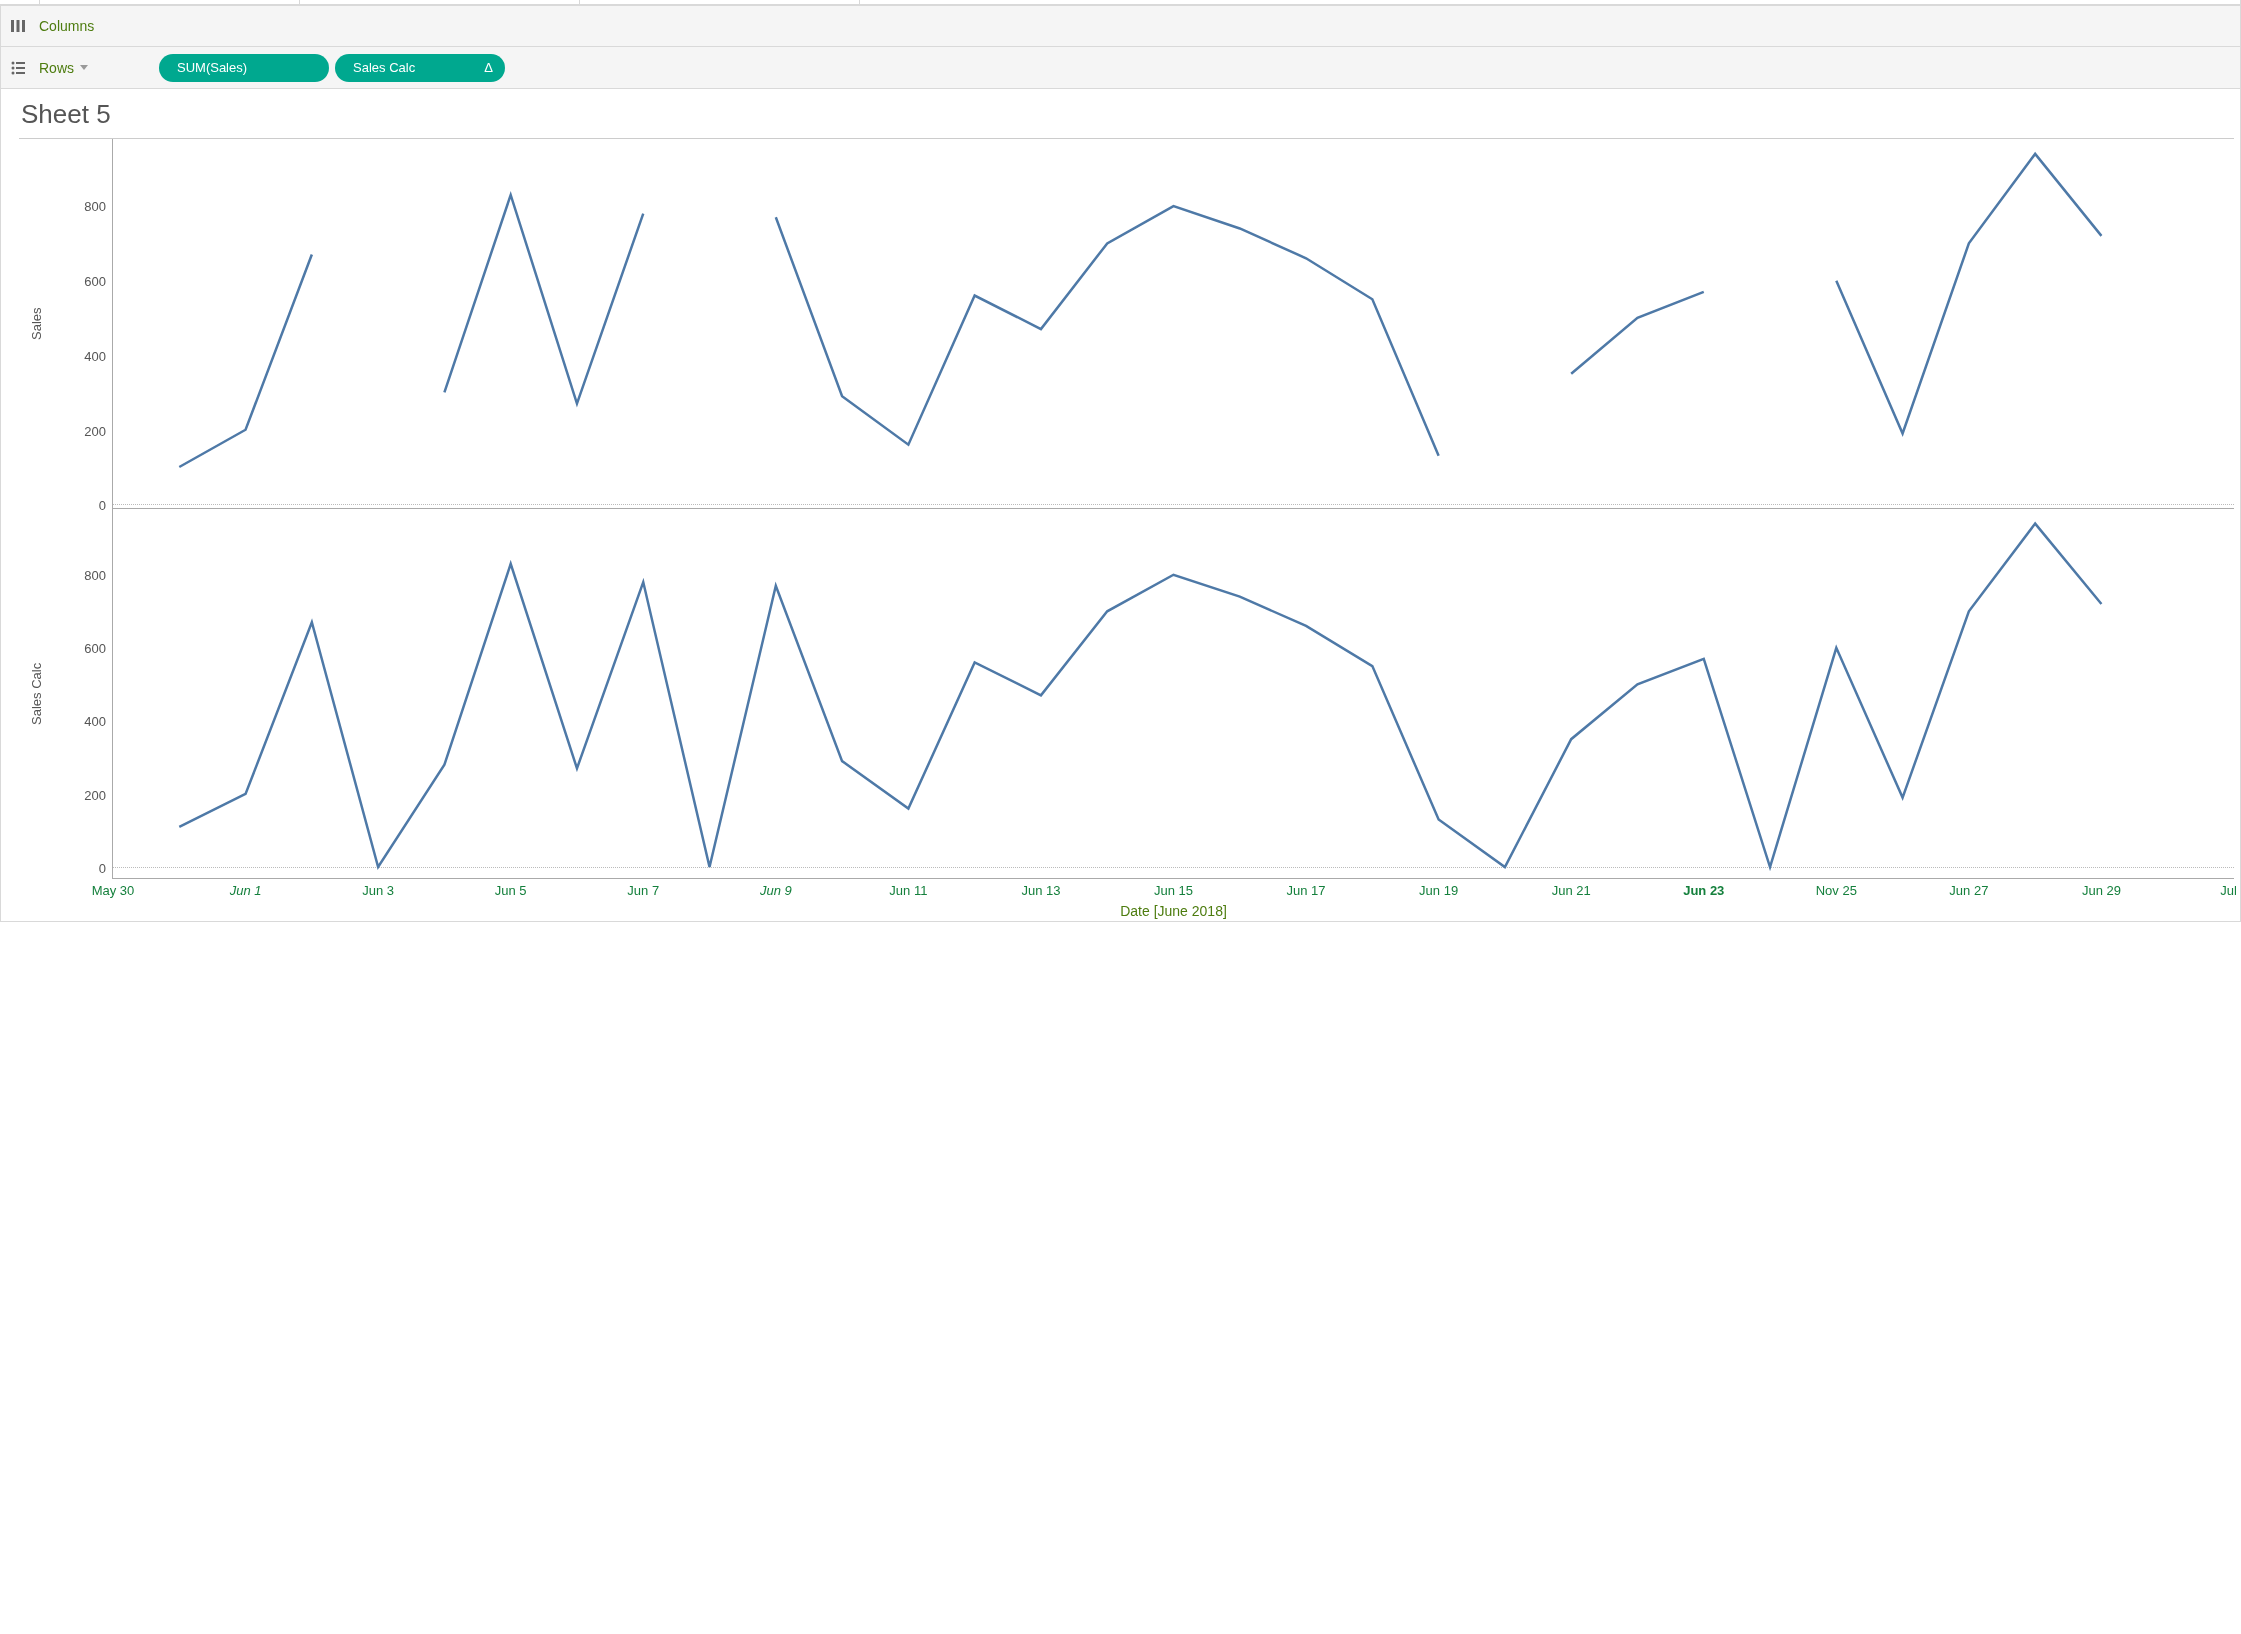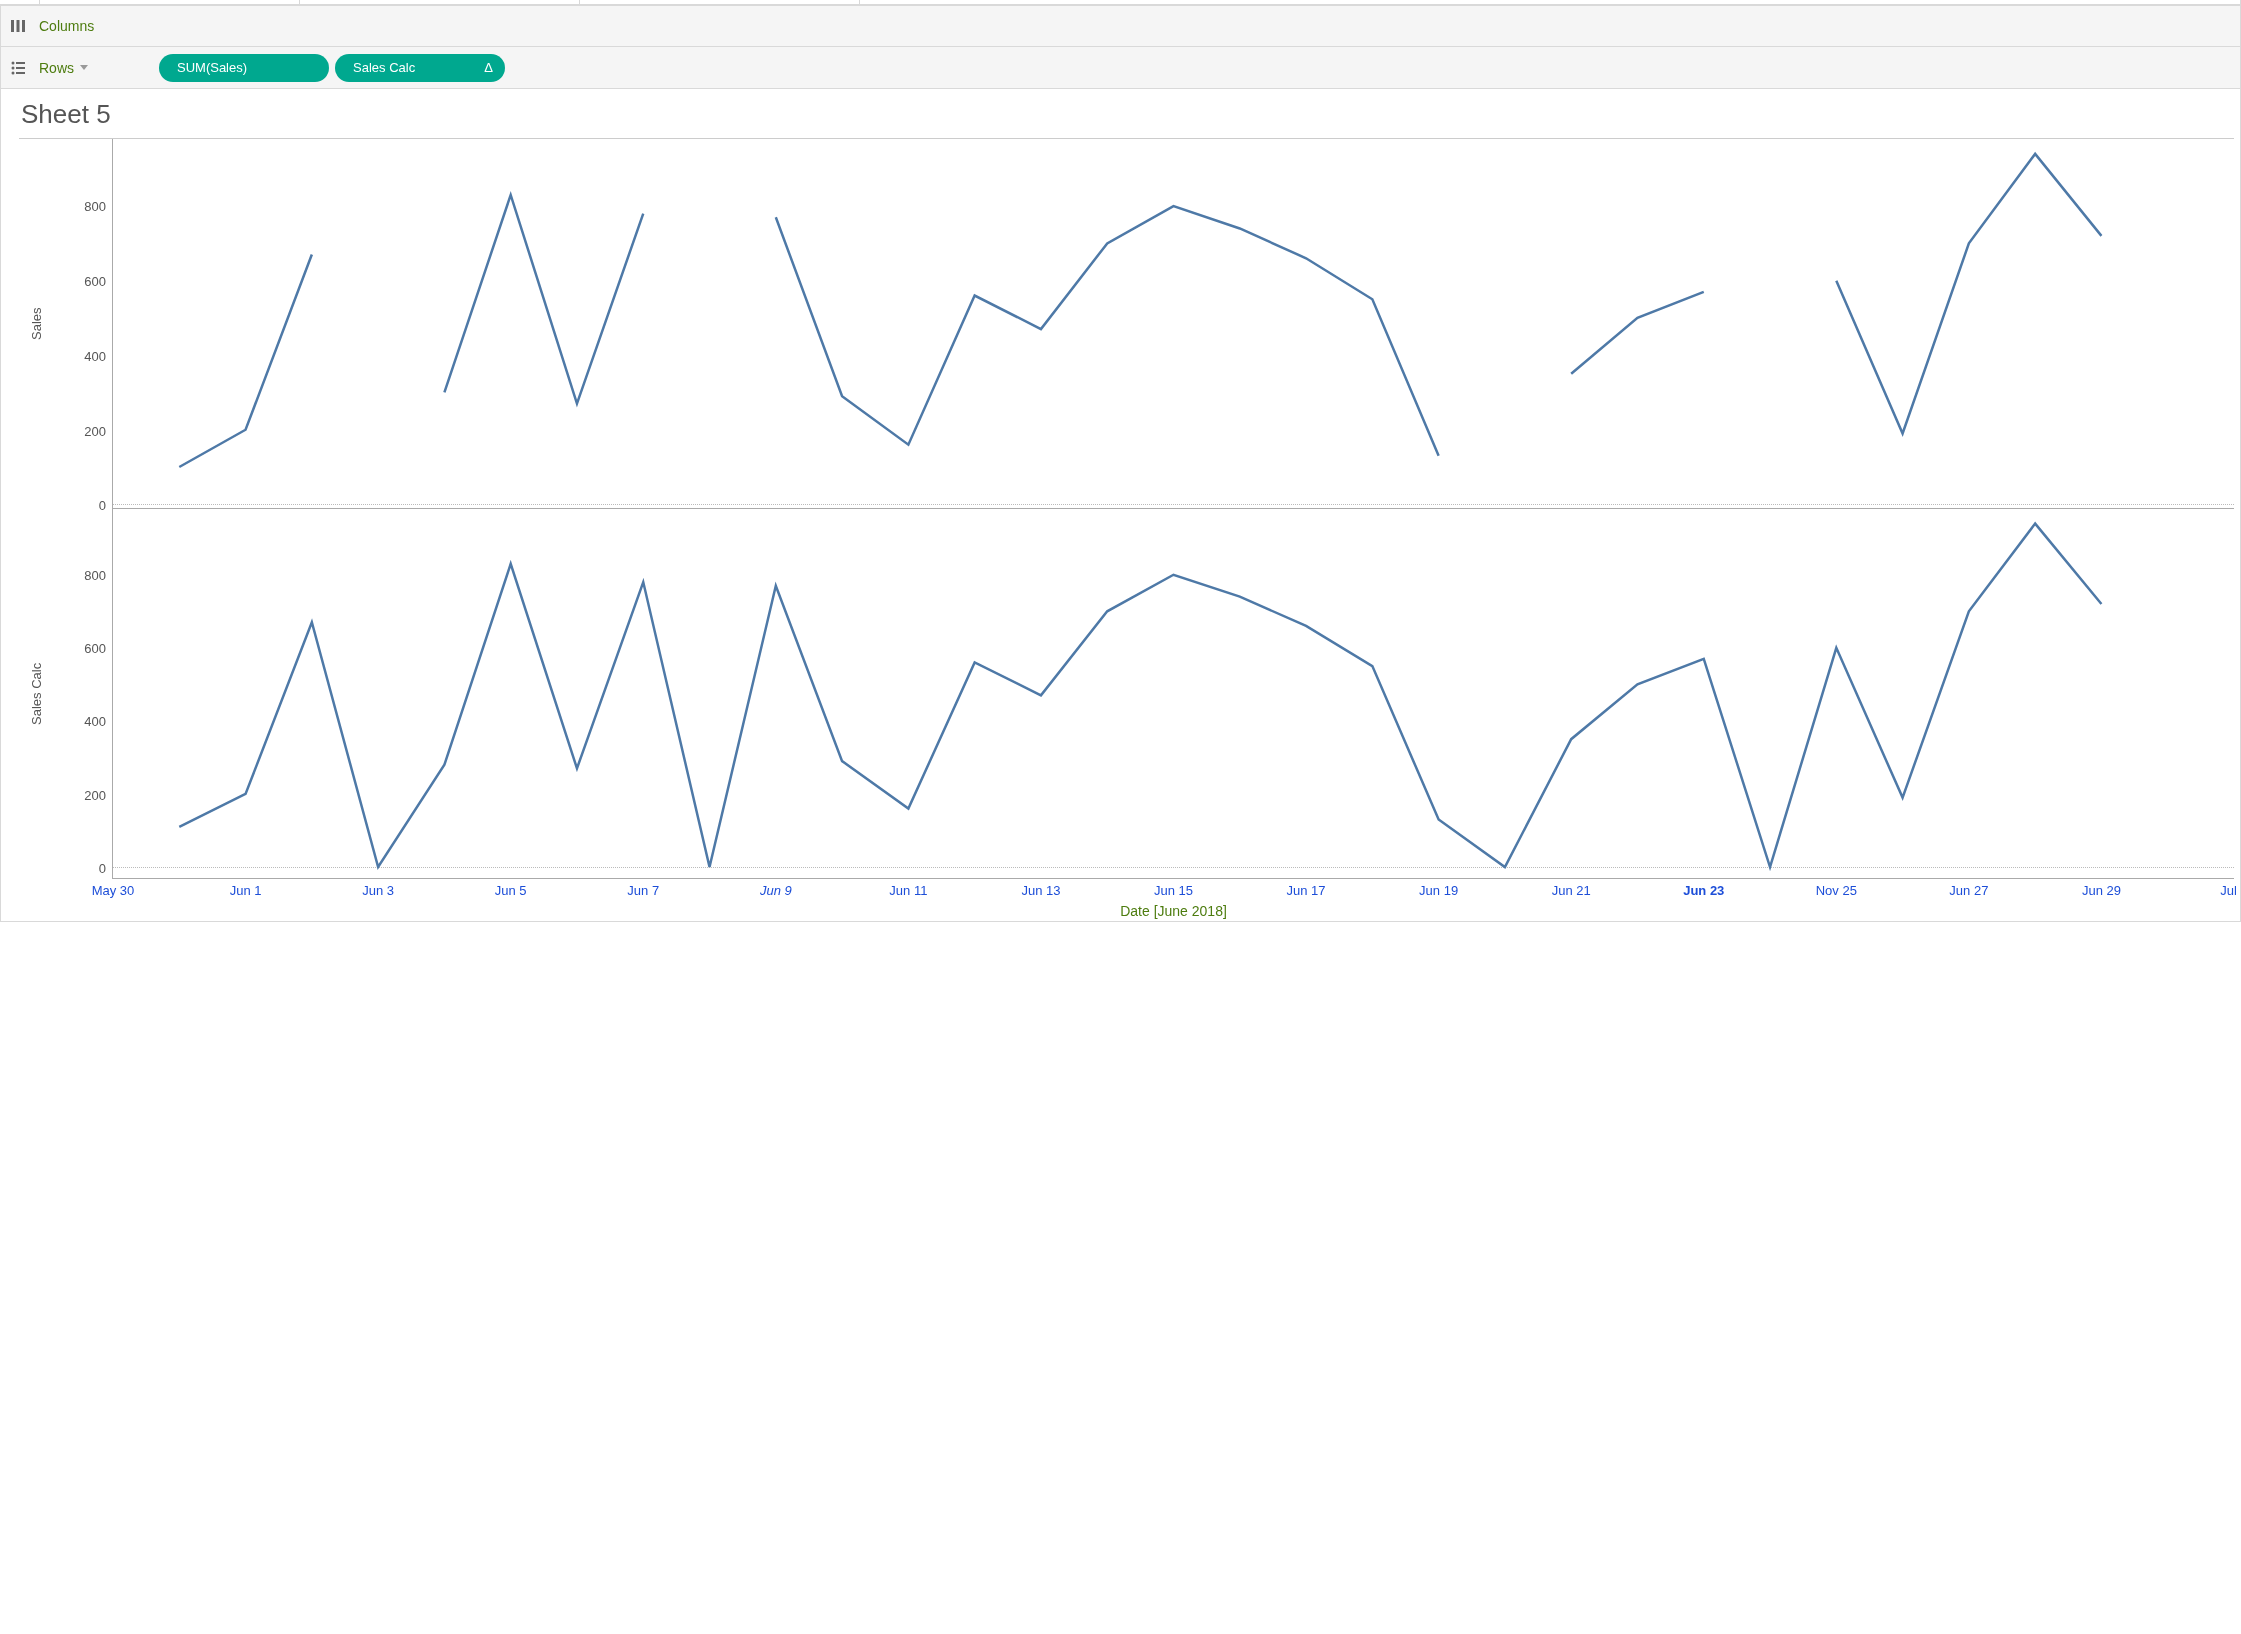--- a/index.html
+++ b/index.html
@@ -111,21 +111,21 @@
     border-top: 1px dotted #bbb;
   }
   .x-ticks-cell {
     grid-column: 3; grid-row: 3;
     position: relative;
   }
   .x-tick {
     position: absolute; top: 4px;
     transform: translateX(-50%);
     font-size: 13px;
-    color: #1d4ed8;
+    color: #15803d;
     white-space: nowrap;
   }
   .x-axis-title {
     position: absolute;
     top: 24px; left: 0; right: 0;
     text-align: center;
     font-size: 14px;
     color: #4d7c0f;
   }
   .plot path {
@@ -232,21 +232,21 @@
       <div class="plot" id="plot-1" style="grid-column:3;grid-row:2">
         <div class="zeroline" style="top: 97.0297%;"></div>
         <svg viewBox="0 0 100 100" preserveAspectRatio="none">
             <path d="M3.125 86.13861386138613 L6.25 77.22772277227722 L9.375 30.693069306930695 L12.5 97.02970297029702 L15.625 69.3069306930693 L18.75 14.851485148514854 L21.875 70.29702970297029 L25 19.80198019801979 L28.125 97.02970297029702 L31.25 20.792079207920793 L34.375 68.31683168316832 L37.5 81.1881188118812 L40.625 41.584158415841586 L43.75 50.495049504950494 L46.875 27.72277227722772 L50 17.82178217821783 L53.125 23.762376237623755 L56.25 31.683168316831683 L59.375 42.57425742574258 L62.5 84.15841584158416 L65.625 97.02970297029702 L68.75 62.37623762376238 L71.875 47.524752475247524 L75 40.5940594059406 L78.125 97.02970297029702 L81.25 37.62376237623762 L84.375 78.21782178217822 L87.5 27.72277227722772 L90.625 3.960396039603964 L93.75 25.742574257425744 " vector-effect="non-scaling-stroke"></path>
           </svg>
       </div>
 
       <div class="x-ticks-cell" id="xticks">
         <div class="x-axis-title">Date [June 2018]</div>
       <div class="x-tick" style="left: 0%;">May 30</div>
-          <div class="x-tick" style="left: 6.25%;">Jun 1</div>
+          <div class="x-tick" style="left: 6.25%; font-style: italic;">Jun 1</div>
           <div class="x-tick" style="left: 12.5%;">Jun 3</div>
           <div class="x-tick" style="left: 18.75%;">Jun 5</div>
           <div class="x-tick" style="left: 25%;">Jun 7</div>
           <div class="x-tick" style="left: 31.25%; font-style: italic;">Jun 9</div>
           <div class="x-tick" style="left: 37.5%;">Jun 11</div>
           <div class="x-tick" style="left: 43.75%;">Jun 13</div>
           <div class="x-tick" style="left: 50%;">Jun 15</div>
           <div class="x-tick" style="left: 56.25%;">Jun 17</div>
           <div class="x-tick" style="left: 62.5%;">Jun 19</div>
           <div class="x-tick" style="left: 68.75%;">Jun 21</div>

